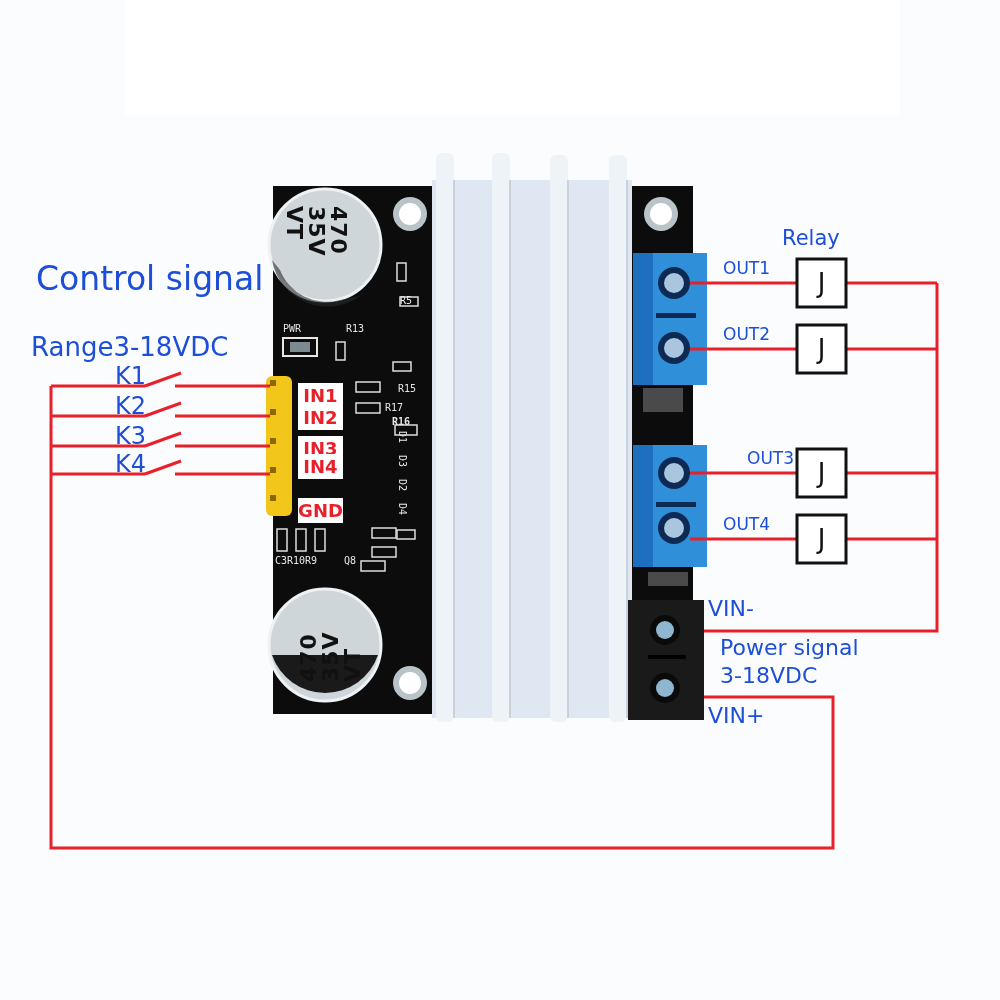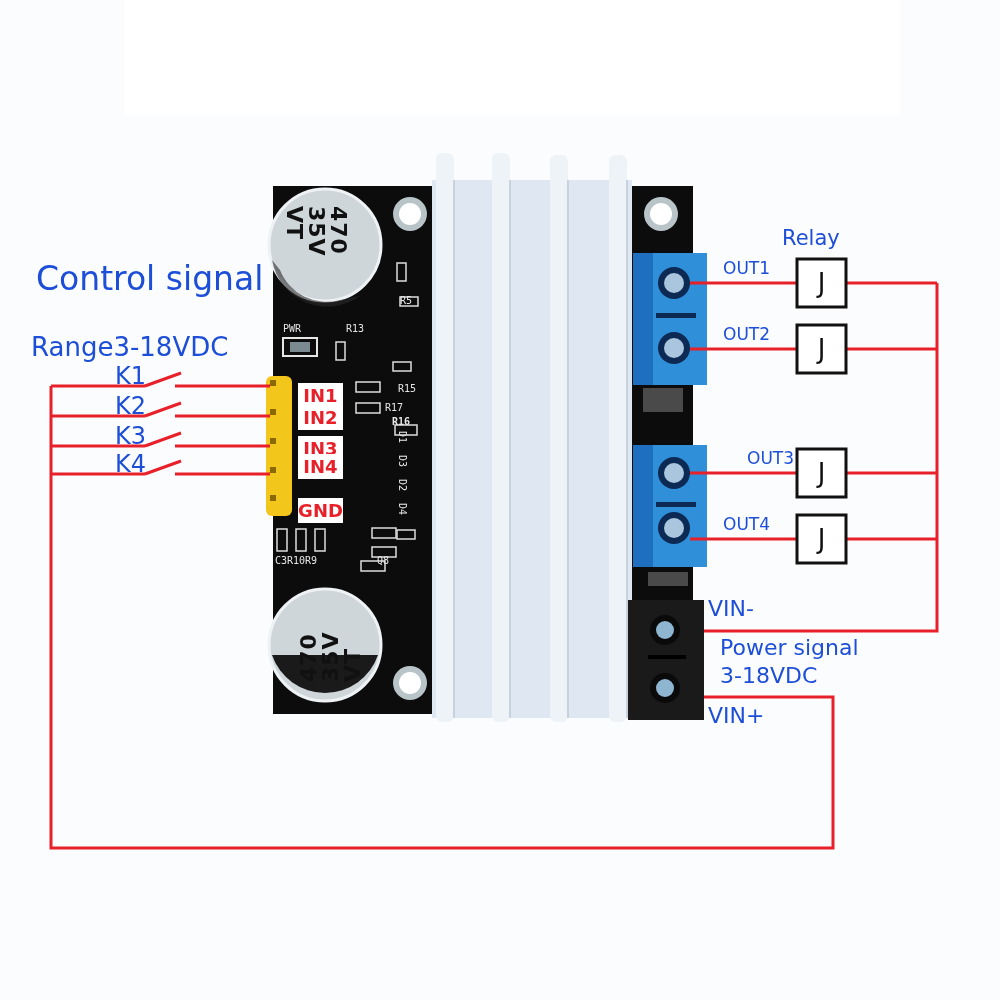--- a/index.html
+++ b/index.html
@@ -234,13 +234,13 @@
 <div class="silk" style="left:346px; top:324px;">R13</div>
 <div class="silk" style="left:400px; top:296px;text-align:right;">R5</div>
 <div class="silk" style="left:398px; top:384px;">R15</div>
 <div class="silk" style="left:385px; top:403px;">R17</div>
 <div class="silk" style="left:392px; top:417px;font-weight:bold;">R16</div>
 <div class="silk" style="left:396px; top:432px; transform:rotate(90deg);">D1</div>
 <div class="silk" style="left:396px; top:456px; transform:rotate(90deg);">D3</div>
 <div class="silk" style="left:396px; top:480px; transform:rotate(90deg);">D2</div>
 <div class="silk" style="left:396px; top:504px; transform:rotate(90deg);">D4</div>
 <div class="silk" style="left:275px; top:556px;">C3R10R9</div>
-<div class="silk" style="left:344px; top:556px;margin-left:33px;">Q8</div>
+<div class="silk" style="left:344px; top:556px;">Q8</div>
 
 </body></html>

